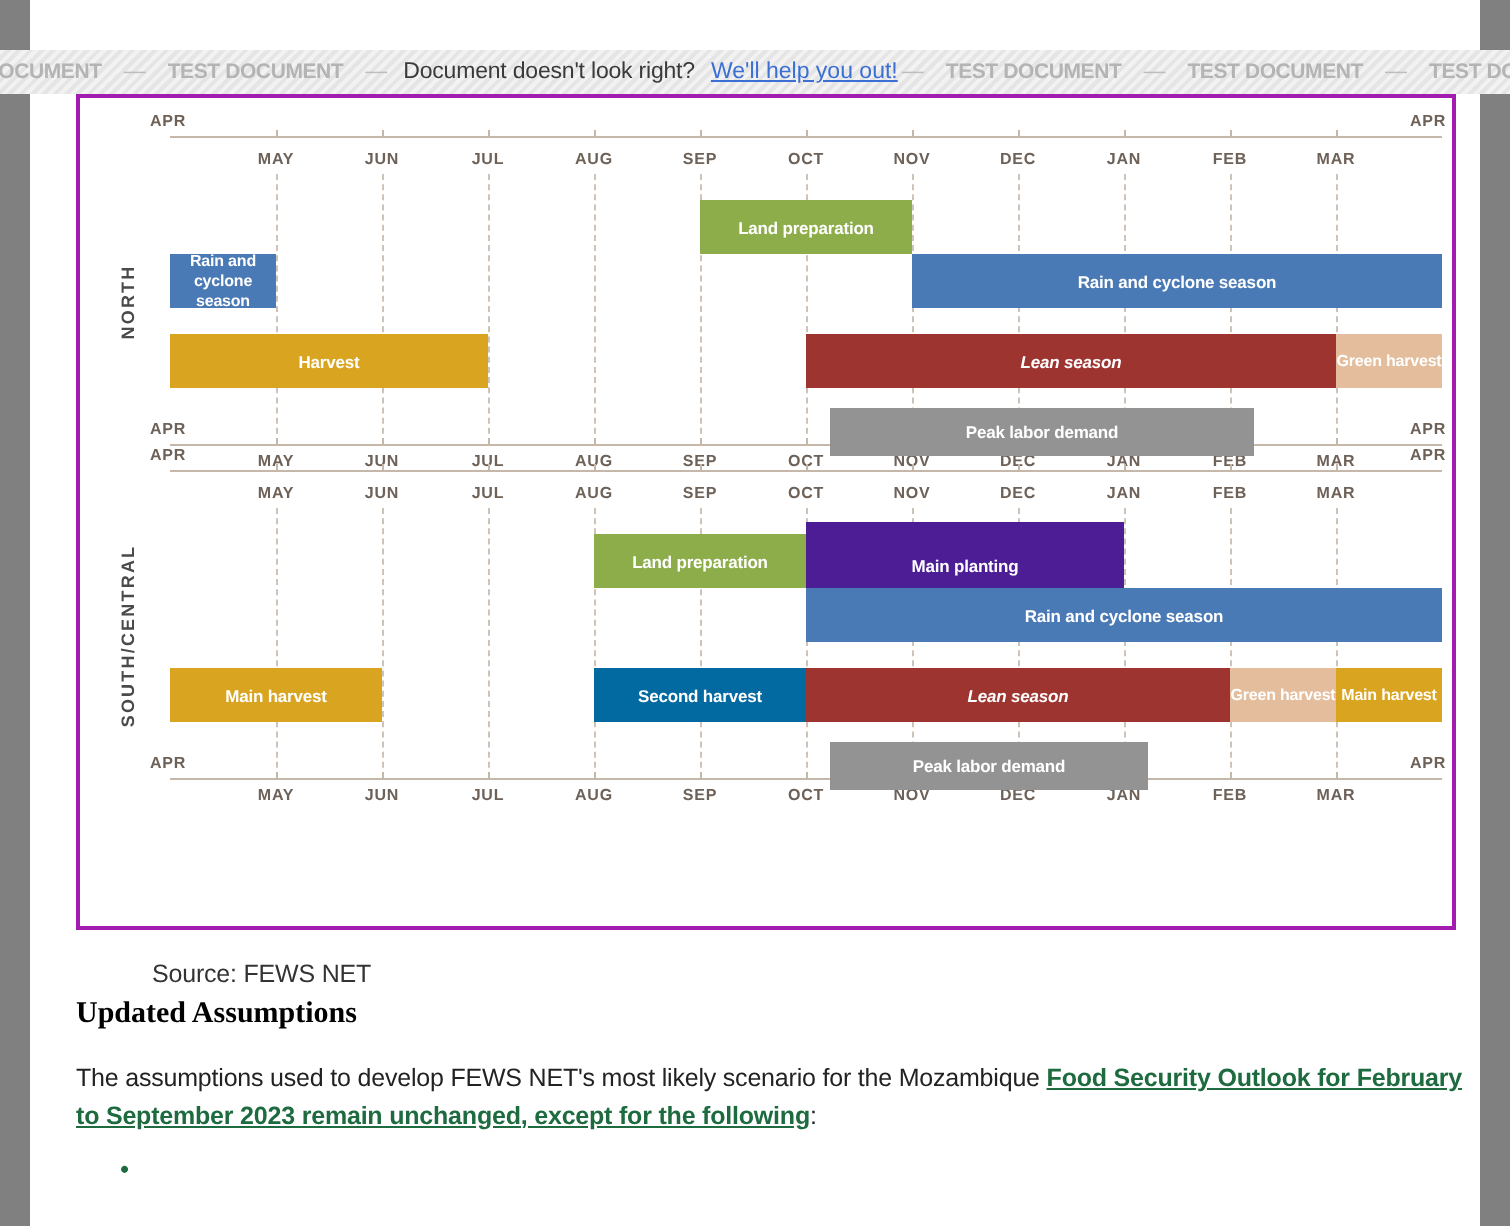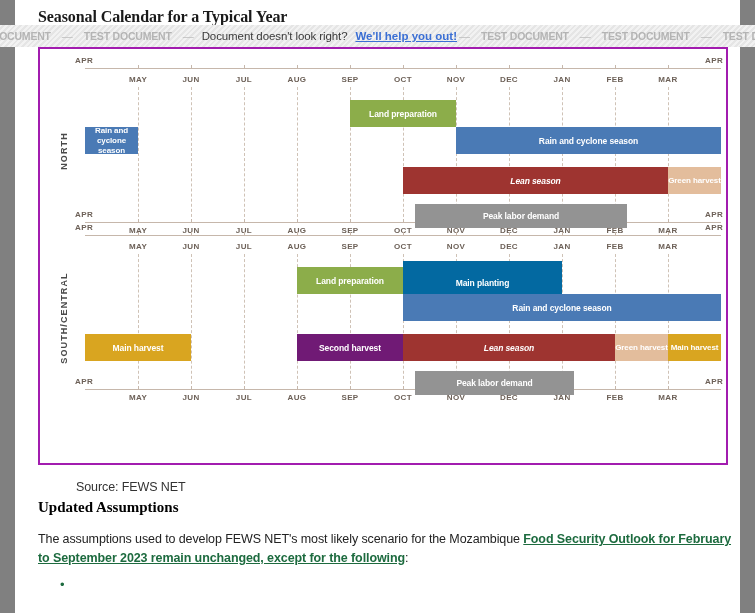--- a/index.html
+++ b/index.html
@@ -126,21 +126,20 @@
   #bullet-list li{list-style:none;position:relative;}
   #bullet-list li .dot{
     position:absolute;left:-16px;top:1px;color:#1d6b3f;font-size:13px;
   }
 </style>
 </head>
 <body>
 
 <div id="page-sheet">
 
-  <div id="figure-title">Seasonal Calendar for a Typical Year</div>
 
   <div id="chart-box">
     <div id="chart-inner">
         <div class="apr-lbl" style="left: 35px; top: 7px;">APR</div>
         <div class="apr-lbl" style="left: 665px; top: 7px;">APR</div>
         <div class="axis-line" style="left: 45px; top: 19px; width: 636px;"></div>
         <div class="tick" style="left: 98px; top: 16px;"></div>
         <div class="month-lbl" style="left: 98px; top: 26px;">MAY</div>
         <div class="gridline" style="left: 98px; top: 38px; height: 135px;"></div>
         <div class="tick" style="left: 151px; top: 16px;"></div>
@@ -195,20 +194,21 @@
         <div class="tick" style="left: 522px; top: 170px;"></div>
         <div class="month-lbl" style="left: 522px; top: 177px;">JAN</div>
         <div class="tick" style="left: 575px; top: 170px;"></div>
         <div class="month-lbl" style="left: 575px; top: 177px;">FEB</div>
         <div class="tick" style="left: 628px; top: 170px;"></div>
         <div class="month-lbl" style="left: 628px; top: 177px;">MAR</div>
         <div class="region-lbl" style="left: -26px; top: 97px; width: 100px; text-align: center; transform: rotate(-90deg);">NORTH</div>
         <div class="bar green" style="left: 310px; width: 106px; top: 51px; height: 27px; background: rgb(140, 173, 74);">Land preparation</div>
         <div class="bar blue" style="left: 45px; width: 53px; top: 78px; height: 27px; background: rgb(74, 122, 181); font-size: 8px;">Rain and cyclone season</div>
         <div class="bar blue" style="left: 416px; width: 265px; top: 78px; height: 27px; background: rgb(74, 122, 181);">Rain and cyclone season</div>
+        <div class="bar gold" style="left: 45px; width: 159px; top: 118px; height: 27px; background: rgb(217, 165, 32);">Harvest</div>
         <div class="bar red" style="left: 363px; width: 265px; top: 118px; height: 27px; background: rgb(158, 52, 48);">Lean season</div>
         <div class="bar peach" style="left: 628px; width: 53px; top: 118px; height: 27px; background: rgb(227, 189, 156); font-size: 8px;">Green harvest</div>
         <div class="bar grey" style="left: 363px; width: 212px; top: 155px; height: 24px; background: rgb(147, 147, 147);">Peak labor demand</div>
         <div class="apr-lbl" style="left: 35px; top: 174px;">APR</div>
         <div class="apr-lbl" style="left: 665px; top: 174px;">APR</div>
         <div class="axis-line" style="left: 45px; top: 186px; width: 636px;"></div>
         <div class="tick" style="left: 98px; top: 183px;"></div>
         <div class="month-lbl" style="left: 98px; top: 193px;">MAY</div>
         <div class="gridline" style="left: 98px; top: 205px; height: 135px;"></div>
         <div class="tick" style="left: 151px; top: 183px;"></div>
@@ -261,24 +261,24 @@
         <div class="tick" style="left: 469px; top: 337px;"></div>
         <div class="month-lbl" style="left: 469px; top: 344px;">DEC</div>
         <div class="tick" style="left: 522px; top: 337px;"></div>
         <div class="month-lbl" style="left: 522px; top: 344px;">JAN</div>
         <div class="tick" style="left: 575px; top: 337px;"></div>
         <div class="month-lbl" style="left: 575px; top: 344px;">FEB</div>
         <div class="tick" style="left: 628px; top: 337px;"></div>
         <div class="month-lbl" style="left: 628px; top: 344px;">MAR</div>
         <div class="region-lbl" style="left: -26px; top: 264px; width: 100px; text-align: center; transform: rotate(-90deg);">SOUTH/CENTRAL</div>
         <div class="bar green" style="left: 257px; width: 106px; top: 218px; height: 27px; background: rgb(140, 173, 74);">Land preparation</div>
-        <div class="bar green" style="left: 363px; width: 159px; top: 212px; height: 44px; background: #0369a1;">Main planting</div>
+        <div class="bar green" style="left: 363px; width: 159px; top: 212px; height: 44px; background: #4c1d95;">Main planting</div>
         <div class="bar blue" style="left: 363px; width: 318px; top: 245px; height: 27px; background: rgb(74, 122, 181);">Rain and cyclone season</div>
         <div class="bar gold" style="left: 45px; width: 106px; top: 285px; height: 27px; background: rgb(217, 165, 32);">Main harvest</div>
-        <div class="bar gold" style="left: 257px; width: 106px; top: 285px; height: 27px; background: #701a75;">Second harvest</div>
+        <div class="bar gold" style="left: 257px; width: 106px; top: 285px; height: 27px; background: #0369a1;">Second harvest</div>
         <div class="bar red" style="left: 363px; width: 212px; top: 285px; height: 27px; background: rgb(158, 52, 48);">Lean season</div>
         <div class="bar peach" style="left: 575px; width: 53px; top: 285px; height: 27px; background: rgb(227, 189, 156); font-size: 8px;">Green harvest</div>
         <div class="bar gold" style="left: 628px; width: 53px; top: 285px; height: 27px; background: rgb(217, 165, 32); font-size: 8px;">Main harvest</div>
         <div class="bar grey" style="left: 363px; width: 159px; top: 322px; height: 24px; background: rgb(147, 147, 147);">Peak labor demand</div>
       </div>
 
     <div id="source-text">Source: FEWS NET</div>
   </div>
 
   <div id="assump-head">Updated Assumptions</div>
@@ -294,21 +294,21 @@
   </ul>
 </div>
 
 <div id="test-ribbon">
   <div class="rib-track" id="rib-track">
       <span class="rib-word" style="margin-left: -46px;">TEST DOCUMENT</span>
       <span class="rib-dash">—</span>
       <span class="rib-word">TEST DOCUMENT</span>
       <span class="rib-dash">—</span>
       <span class="rib-msg">Document doesn't look right?</span>
-      <a class="rib-link" href="#" style="color: rgb(59, 111, 212); font-weight: bold;">We'll help you out!</a>
+      <a class="rib-link" href="#" style="color: rgb(59, 111, 212);">We'll help you out!</a>
       <span class="rib-dash">—</span>
       <span class="rib-word">TEST DOCUMENT</span>
       <span class="rib-dash">—</span>
       <span class="rib-word">TEST DOCUMENT</span>
       <span class="rib-dash">—</span>
       <span class="rib-word">TEST DOCUMENT</span>
     </div>
 </div>
 
 </body></html>

